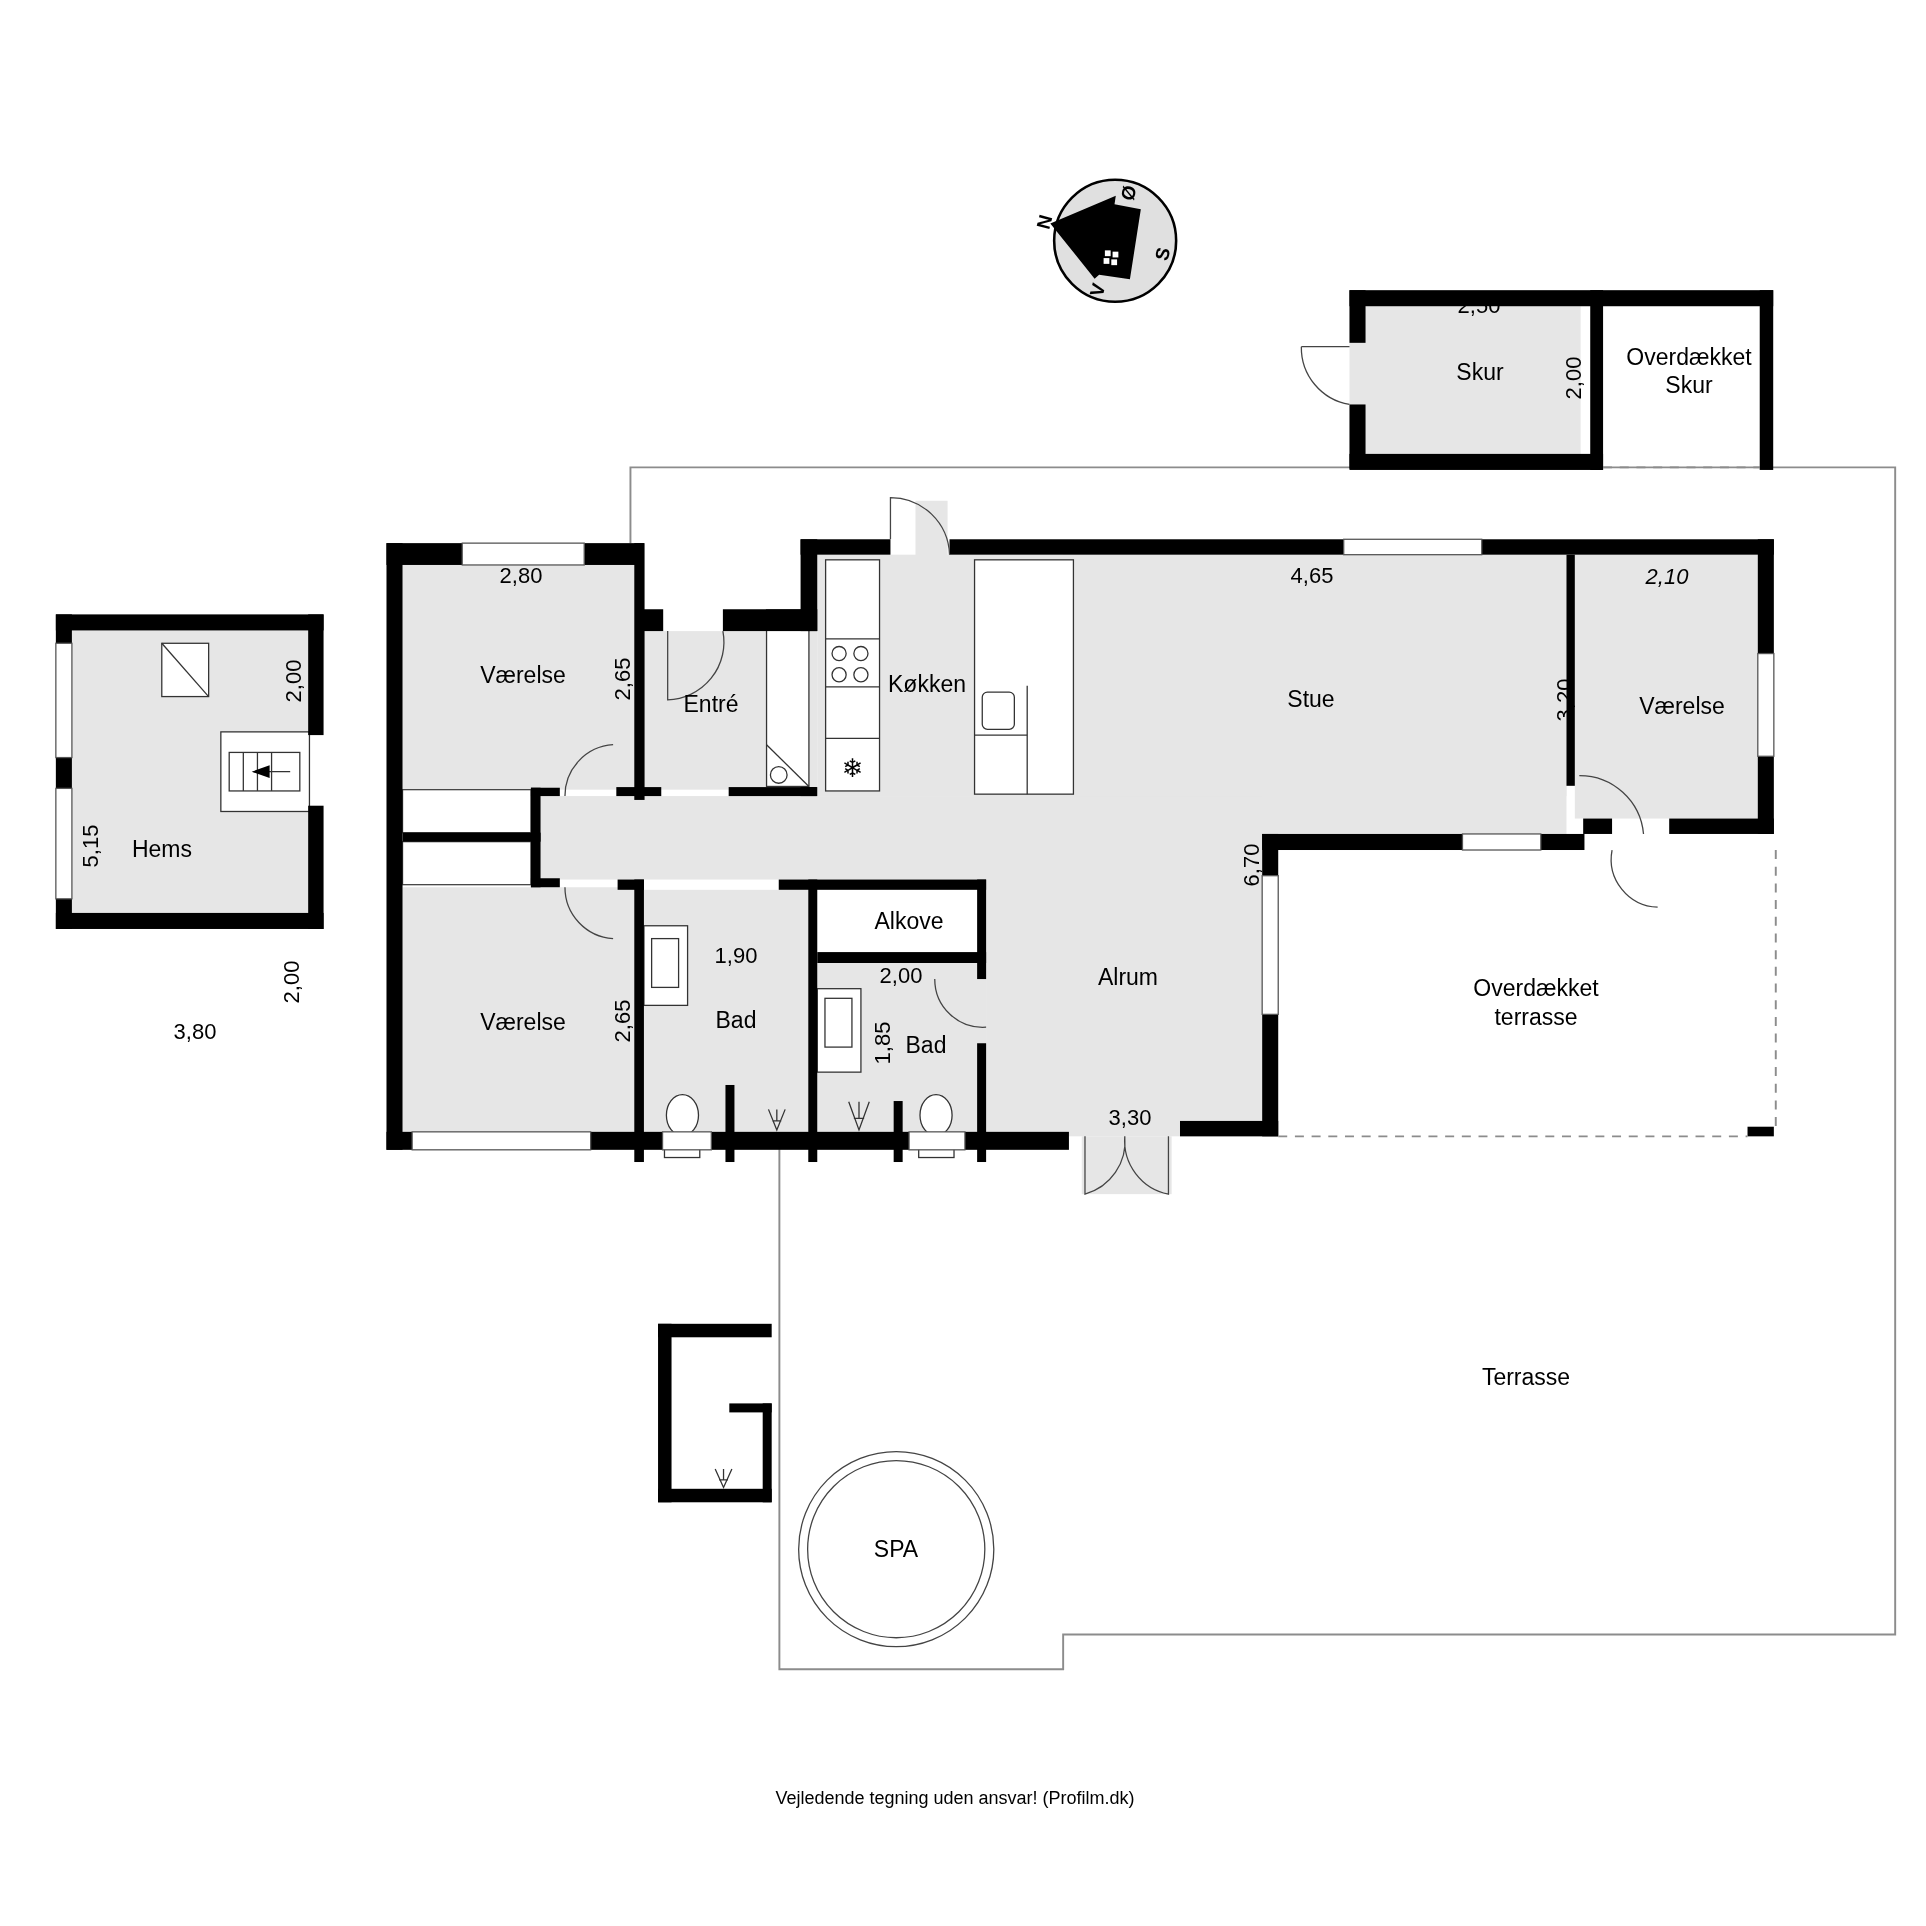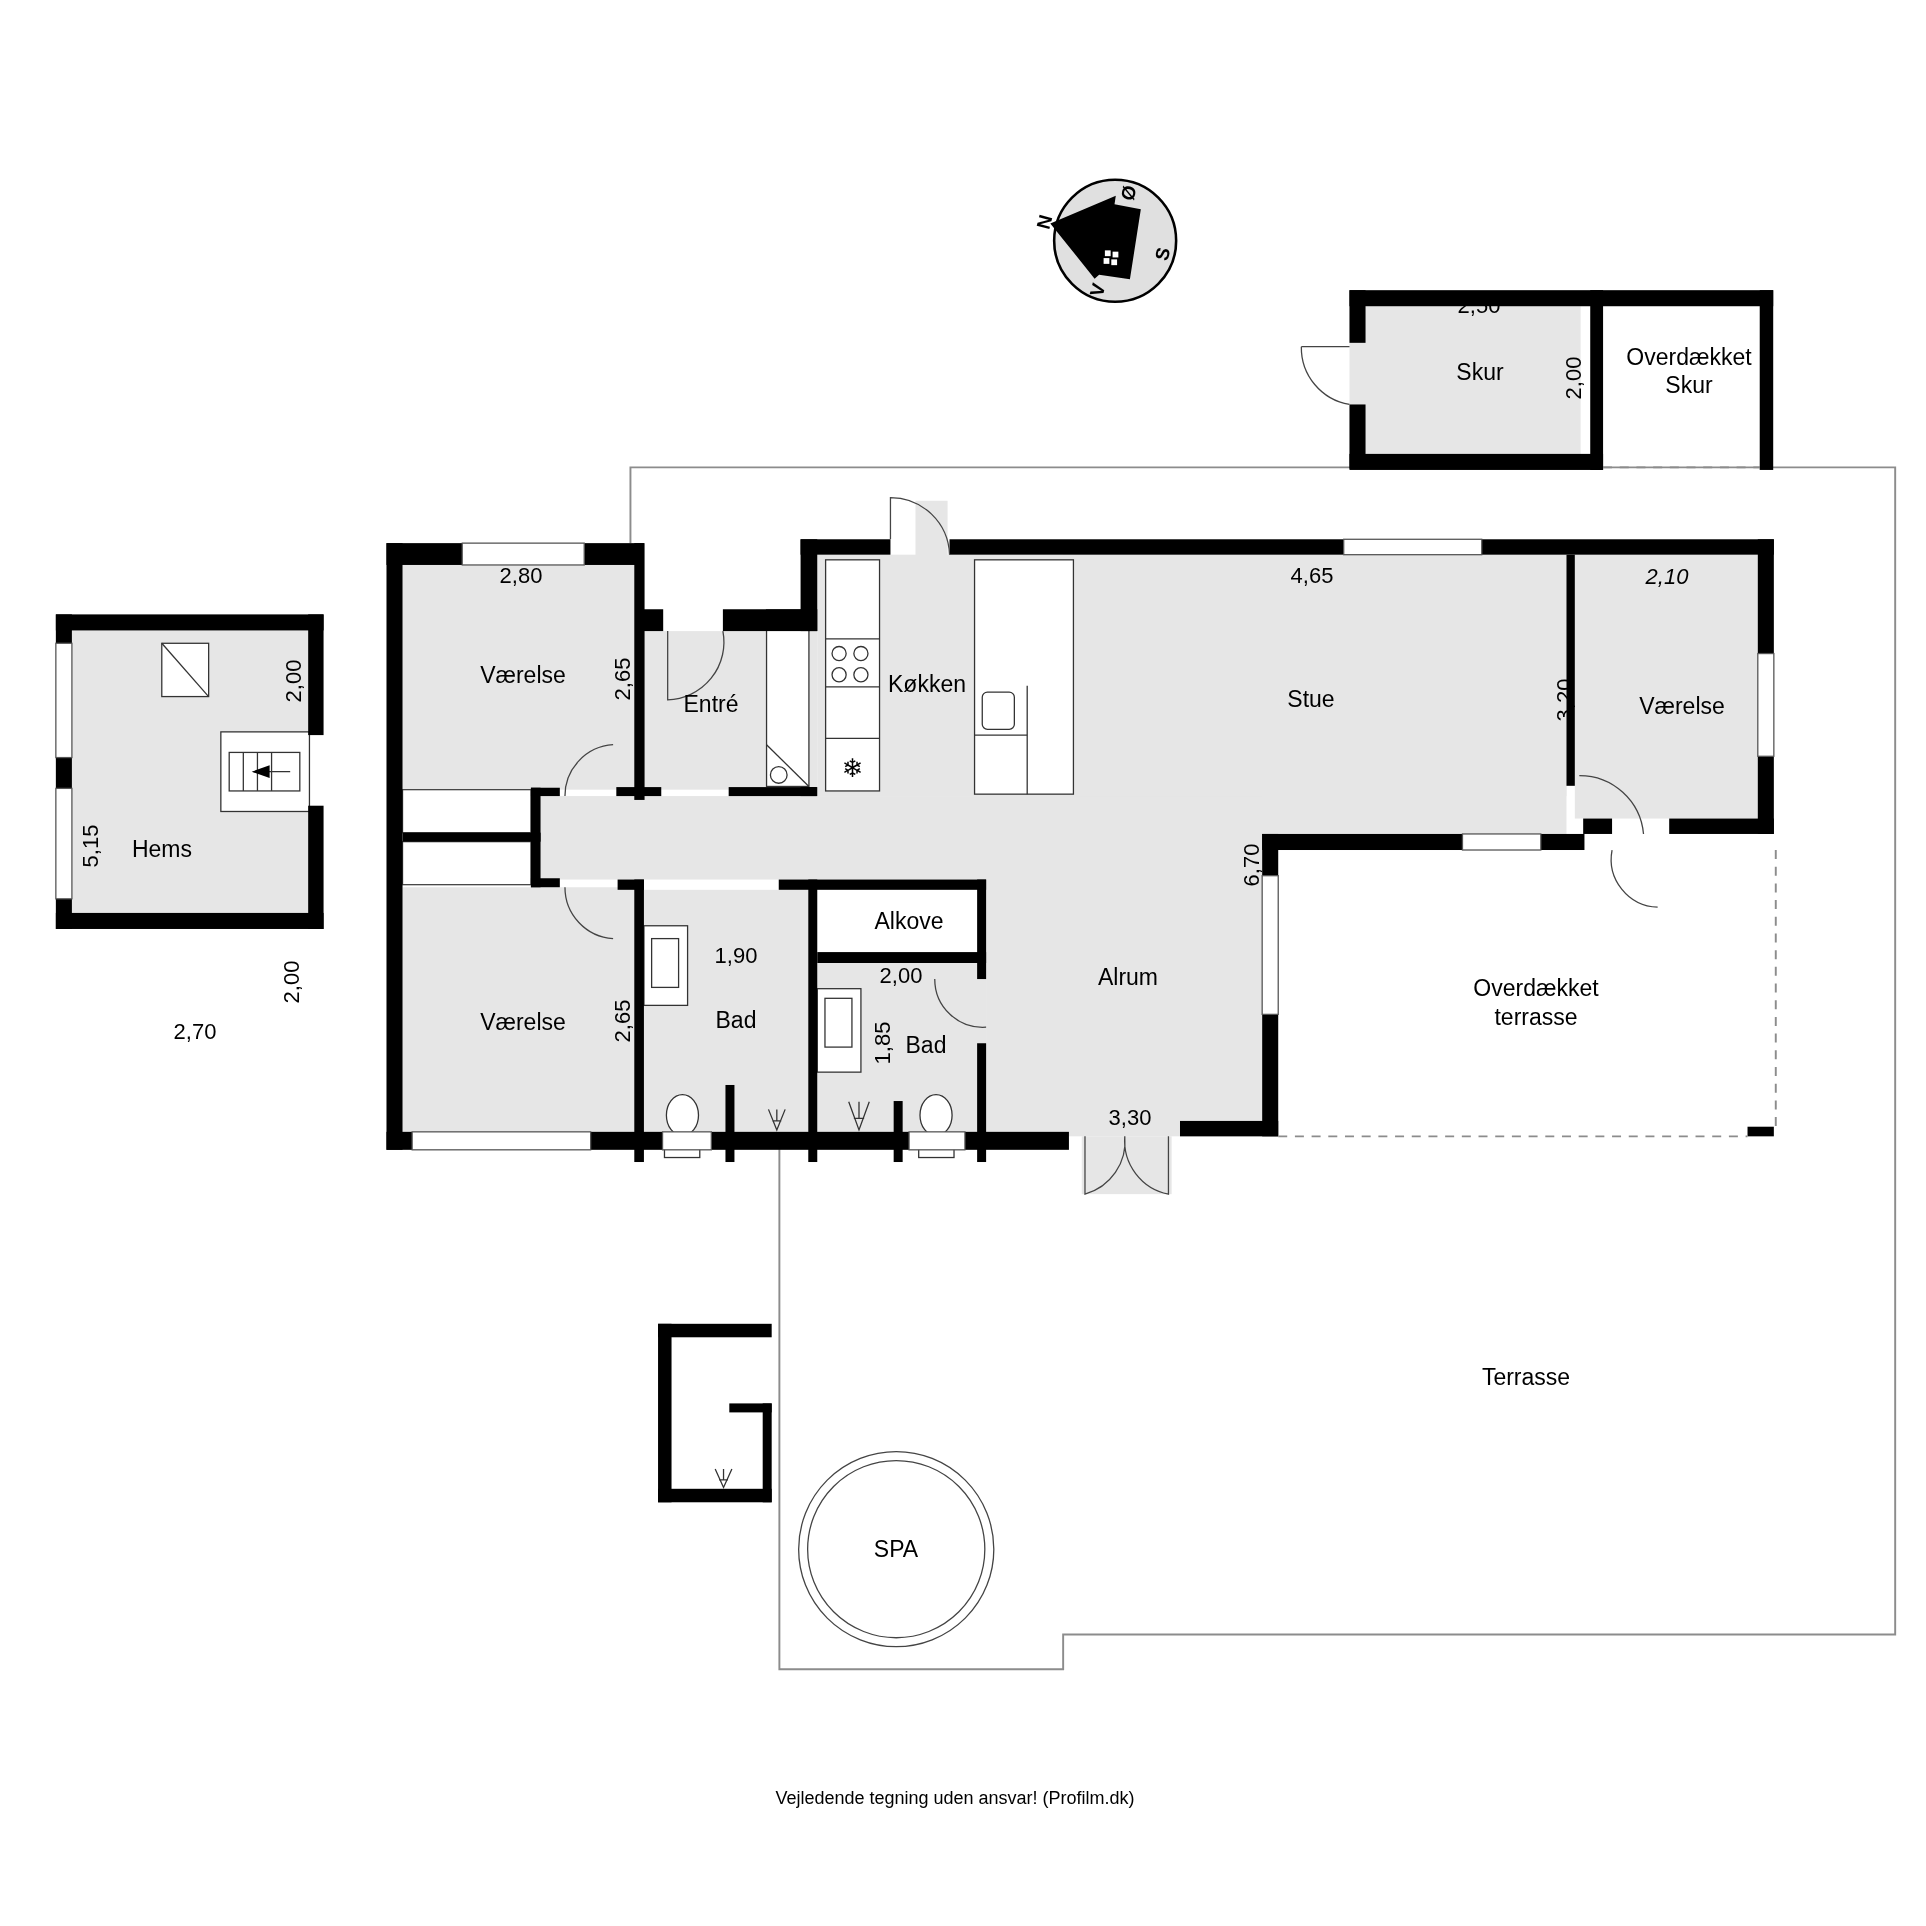--- a/index.html
+++ b/index.html
@@ -203,21 +203,21 @@
     <rect x="1731" y="404" width="9" height="9" fill="#fff"></rect>
   </g>
 </svg>
 
 <div class="lbl compass-letter" style="left:1045px;top:222px;transform:translate(-50%,-50%) rotate(-75deg);">N</div>
 <div class="lbl compass-letter" style="left:1129px;top:193px;transform:translate(-50%,-50%) rotate(-75deg);">Ø</div>
 <div class="lbl compass-letter" style="left:1163px;top:254px;transform:translate(-50%,-50%) rotate(-75deg);">S</div>
 <div class="lbl compass-letter" style="left:1098px;top:290px;transform:translate(-50%,-50%) rotate(-75deg);">V</div>
 
 <div class="lbl room" style="left:162px;top:849px;">Hems</div>
-<div class="lbl dim" style="left:195px;top:1032px;">2,70</div>
+<div class="lbl dim" style="left:195px;top:1032px;">3,80</div>
 <div class="lbl dim rot" style="left:91px;top:846px;">5,15</div>
 <div class="lbl dim rot" style="left:294px;top:681px;">2,00</div>
 <div class="lbl dim rot" style="left:292px;top:982px;">2,00</div>
 
 <div class="lbl room" style="left:1480px;top:372px;">Skur</div>
 <div class="lbl dim" style="left:1479px;top:306px;">2,50</div>
 <div class="lbl dim rot" style="left:1574px;top:378px;">2,00</div>
 <div class="lbl room" style="left:1689px;top:372px;line-height:1.2;">
   <span>Overdækket</span><br>
   <span>Skur</span>

